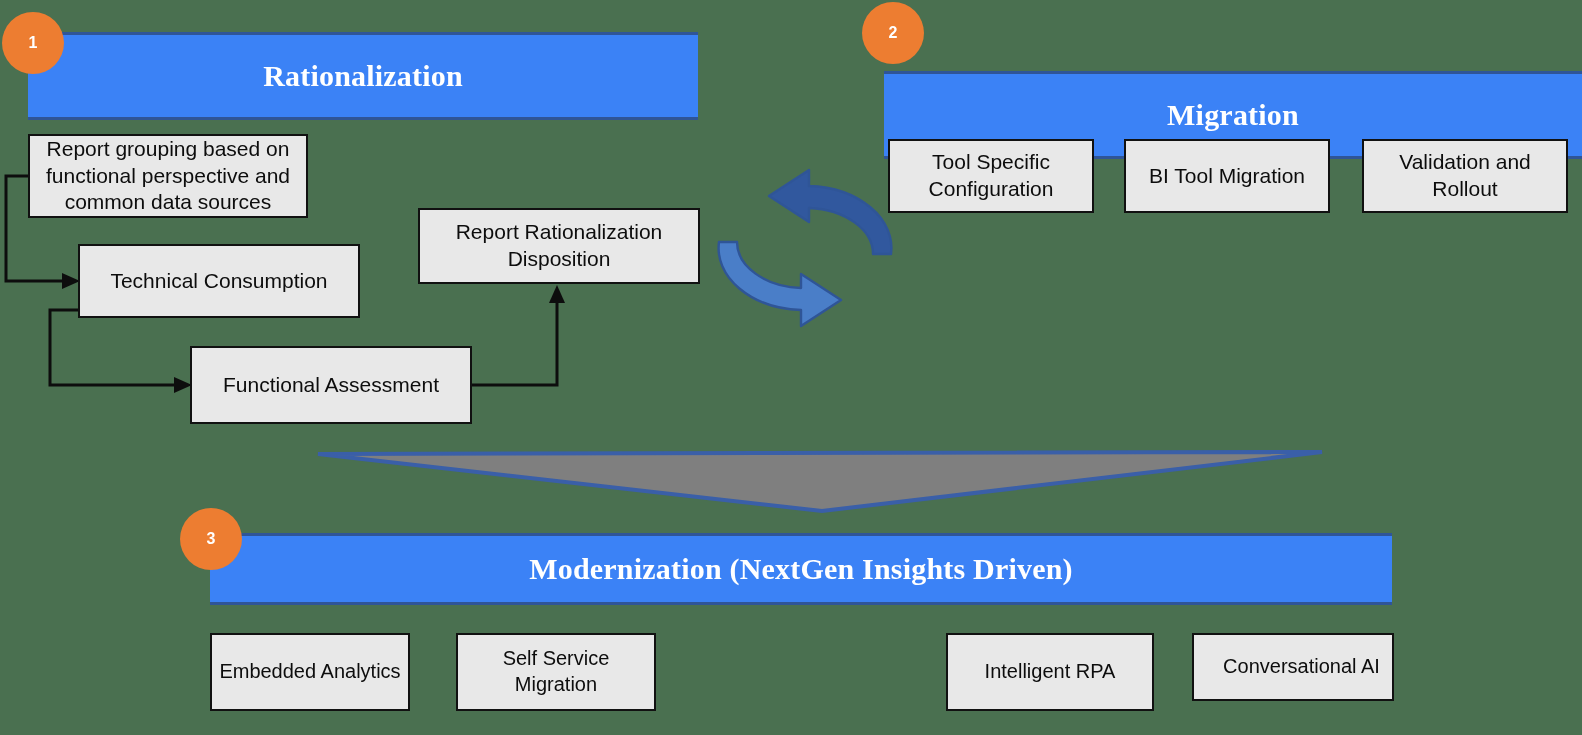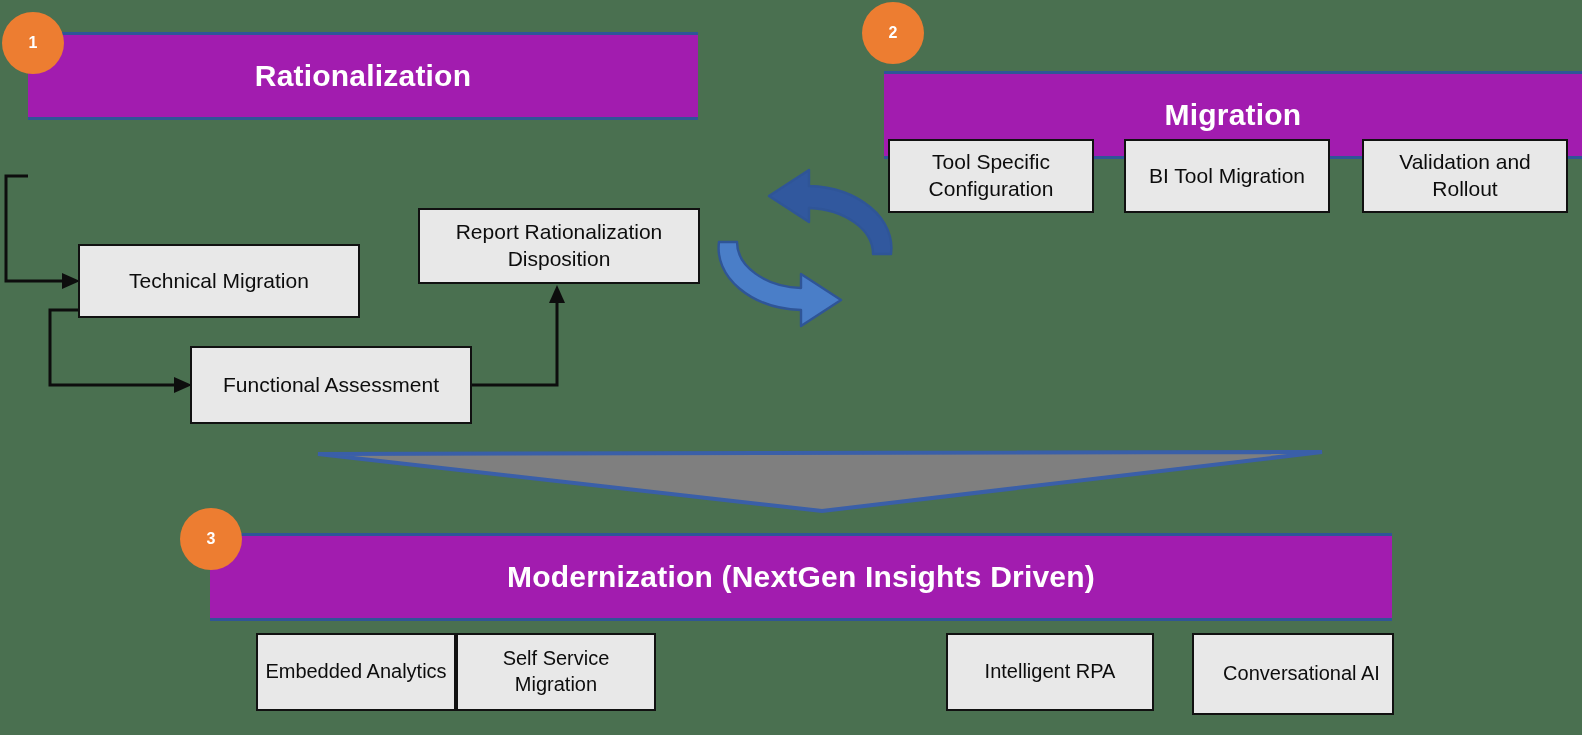--- a/index.html
+++ b/index.html
@@ -16,27 +16,28 @@
   }
   #canvas {
     position: relative;
     width: 1582px;
     height: 735px;
   }
 
   
   .phase-banner {
     position: absolute;
-    background: #a21caf;
+    background: #3b82f6;
     border-top: 3px solid #2f5597;
     border-bottom: 3px solid #2f5597;
     box-sizing: border-box;
     display: flex;
     align-items: center;
     justify-content: center;
+    font-family: Liberation Serif, serif;
   }
   .phase-banner .phase-title {
     color: #ffffff;
     font-weight: bold;
     font-size: 30px;
     letter-spacing: 0.2px;
     white-space: nowrap;
   }
 
   
@@ -132,49 +133,50 @@
 
   </svg>
 
   <div class="phase-banner" style="left:28px; top:32px; width:670px; height:88px;">
     <span class="phase-title">Rationalization</span>
   </div>
   <div class="step-badge" style="left:2px; top:12px;">
     <span class="badge-num">1</span>
   </div>
 
+  <div class="proc-box" style="left:28px; top:134px; width:280px; height:84px;">Report grouping based on functional perspective and common data sources</div>
 
-  <div class="proc-box" style="left:78px; top:244px; width:282px; height:74px;">Technical Migration</div>
+  <div class="proc-box" style="left:78px; top:244px; width:282px; height:74px;">Technical Consumption</div>
 
   <div class="proc-box" style="left:418px; top:208px; width:282px; height:76px;">Report Rationalization Disposition</div>
 
   <div class="proc-box" style="left:190px; top:346px; width:282px; height:78px;">Functional Assessment</div>
 
   <div class="phase-banner" style="left:884px; top:32px; width:698px; height:88px;margin-top:39px;">
     <span class="phase-title">Migration</span>
   </div>
   <div class="step-badge" style="left:862px; top:2px;">
     <span class="badge-num">2</span>
   </div>
 
   <div class="proc-box" style="left:888px; top:139px; width:206px; height:74px;">Tool Specific Configuration</div>
 
   <div class="proc-box" style="left:1124px; top:139px; width:206px; height:74px;">BI Tool Migration</div>
 
   <div class="proc-box" style="left:1362px; top:139px; width:206px; height:74px;">Validation and Rollout</div>
 
-  <div class="phase-banner" style="left:210px; top:533px; width:1182px; height:88px;">
+  <div class="phase-banner" style="left:210px; top:533px; width:1182px; height:72px;">
     <span class="phase-title">Modernization (NextGen Insights Driven)</span>
   </div>
   <div class="step-badge" style="left:180px; top:508px;">
     <span class="badge-num">3</span>
   </div>
 
-  <div class="proc-box tight" style="left:210px; top:633px; width:200px; height:78px;margin-left:46px;">Embedded Analytics</div>
+  <div class="proc-box tight" style="left:210px; top:633px; width:200px; height:78px;">Embedded Analytics</div>
 
   <div class="proc-box tight" style="left:456px; top:633px; width:200px; height:78px;">Self Service Migration</div>
 
 
   <div class="proc-box tight" style="left:946px; top:633px; width:208px; height:78px;text-align:center;">Intelligent RPA</div>
 
-  <div class="proc-box tight" style="left:1192px; top:633px; width:202px; height:82px;padding-left:23px;">Conversational AI</div>
+  <div class="proc-box tight" style="left:1192px; top:633px; width:202px; height:68px;padding-left:23px;">Conversational AI</div>
 
 </div>
 
 </body></html>

